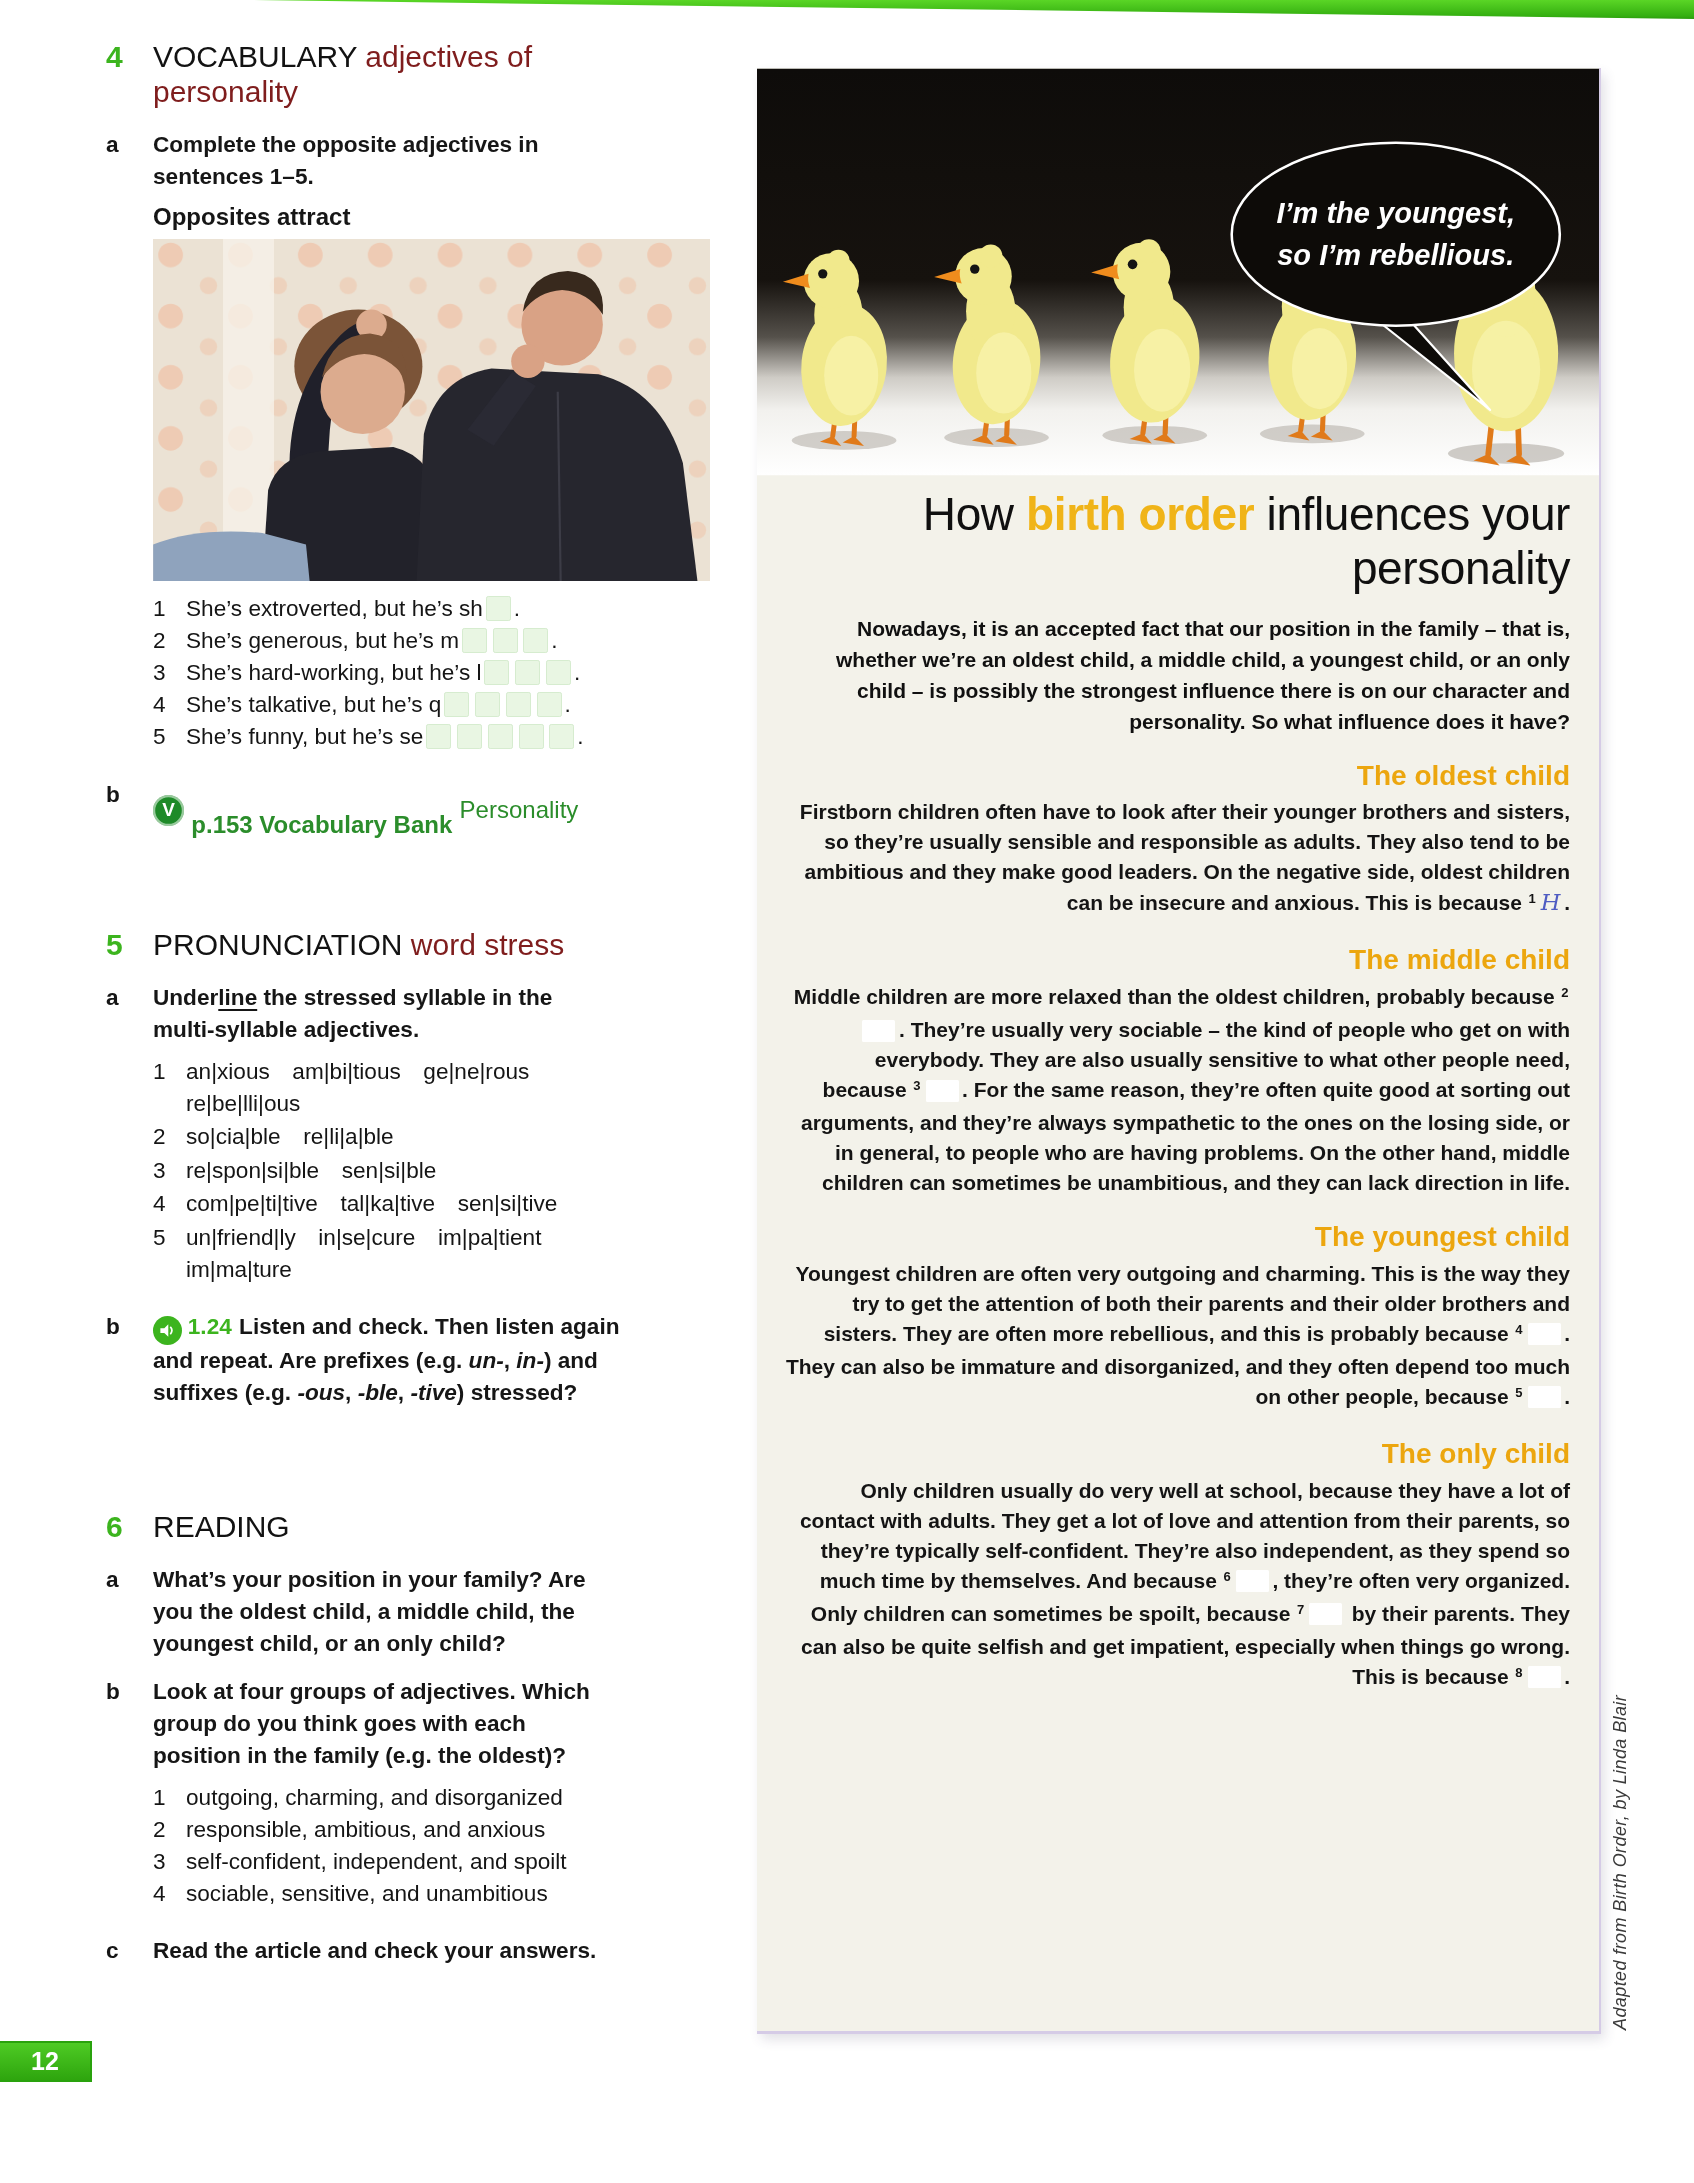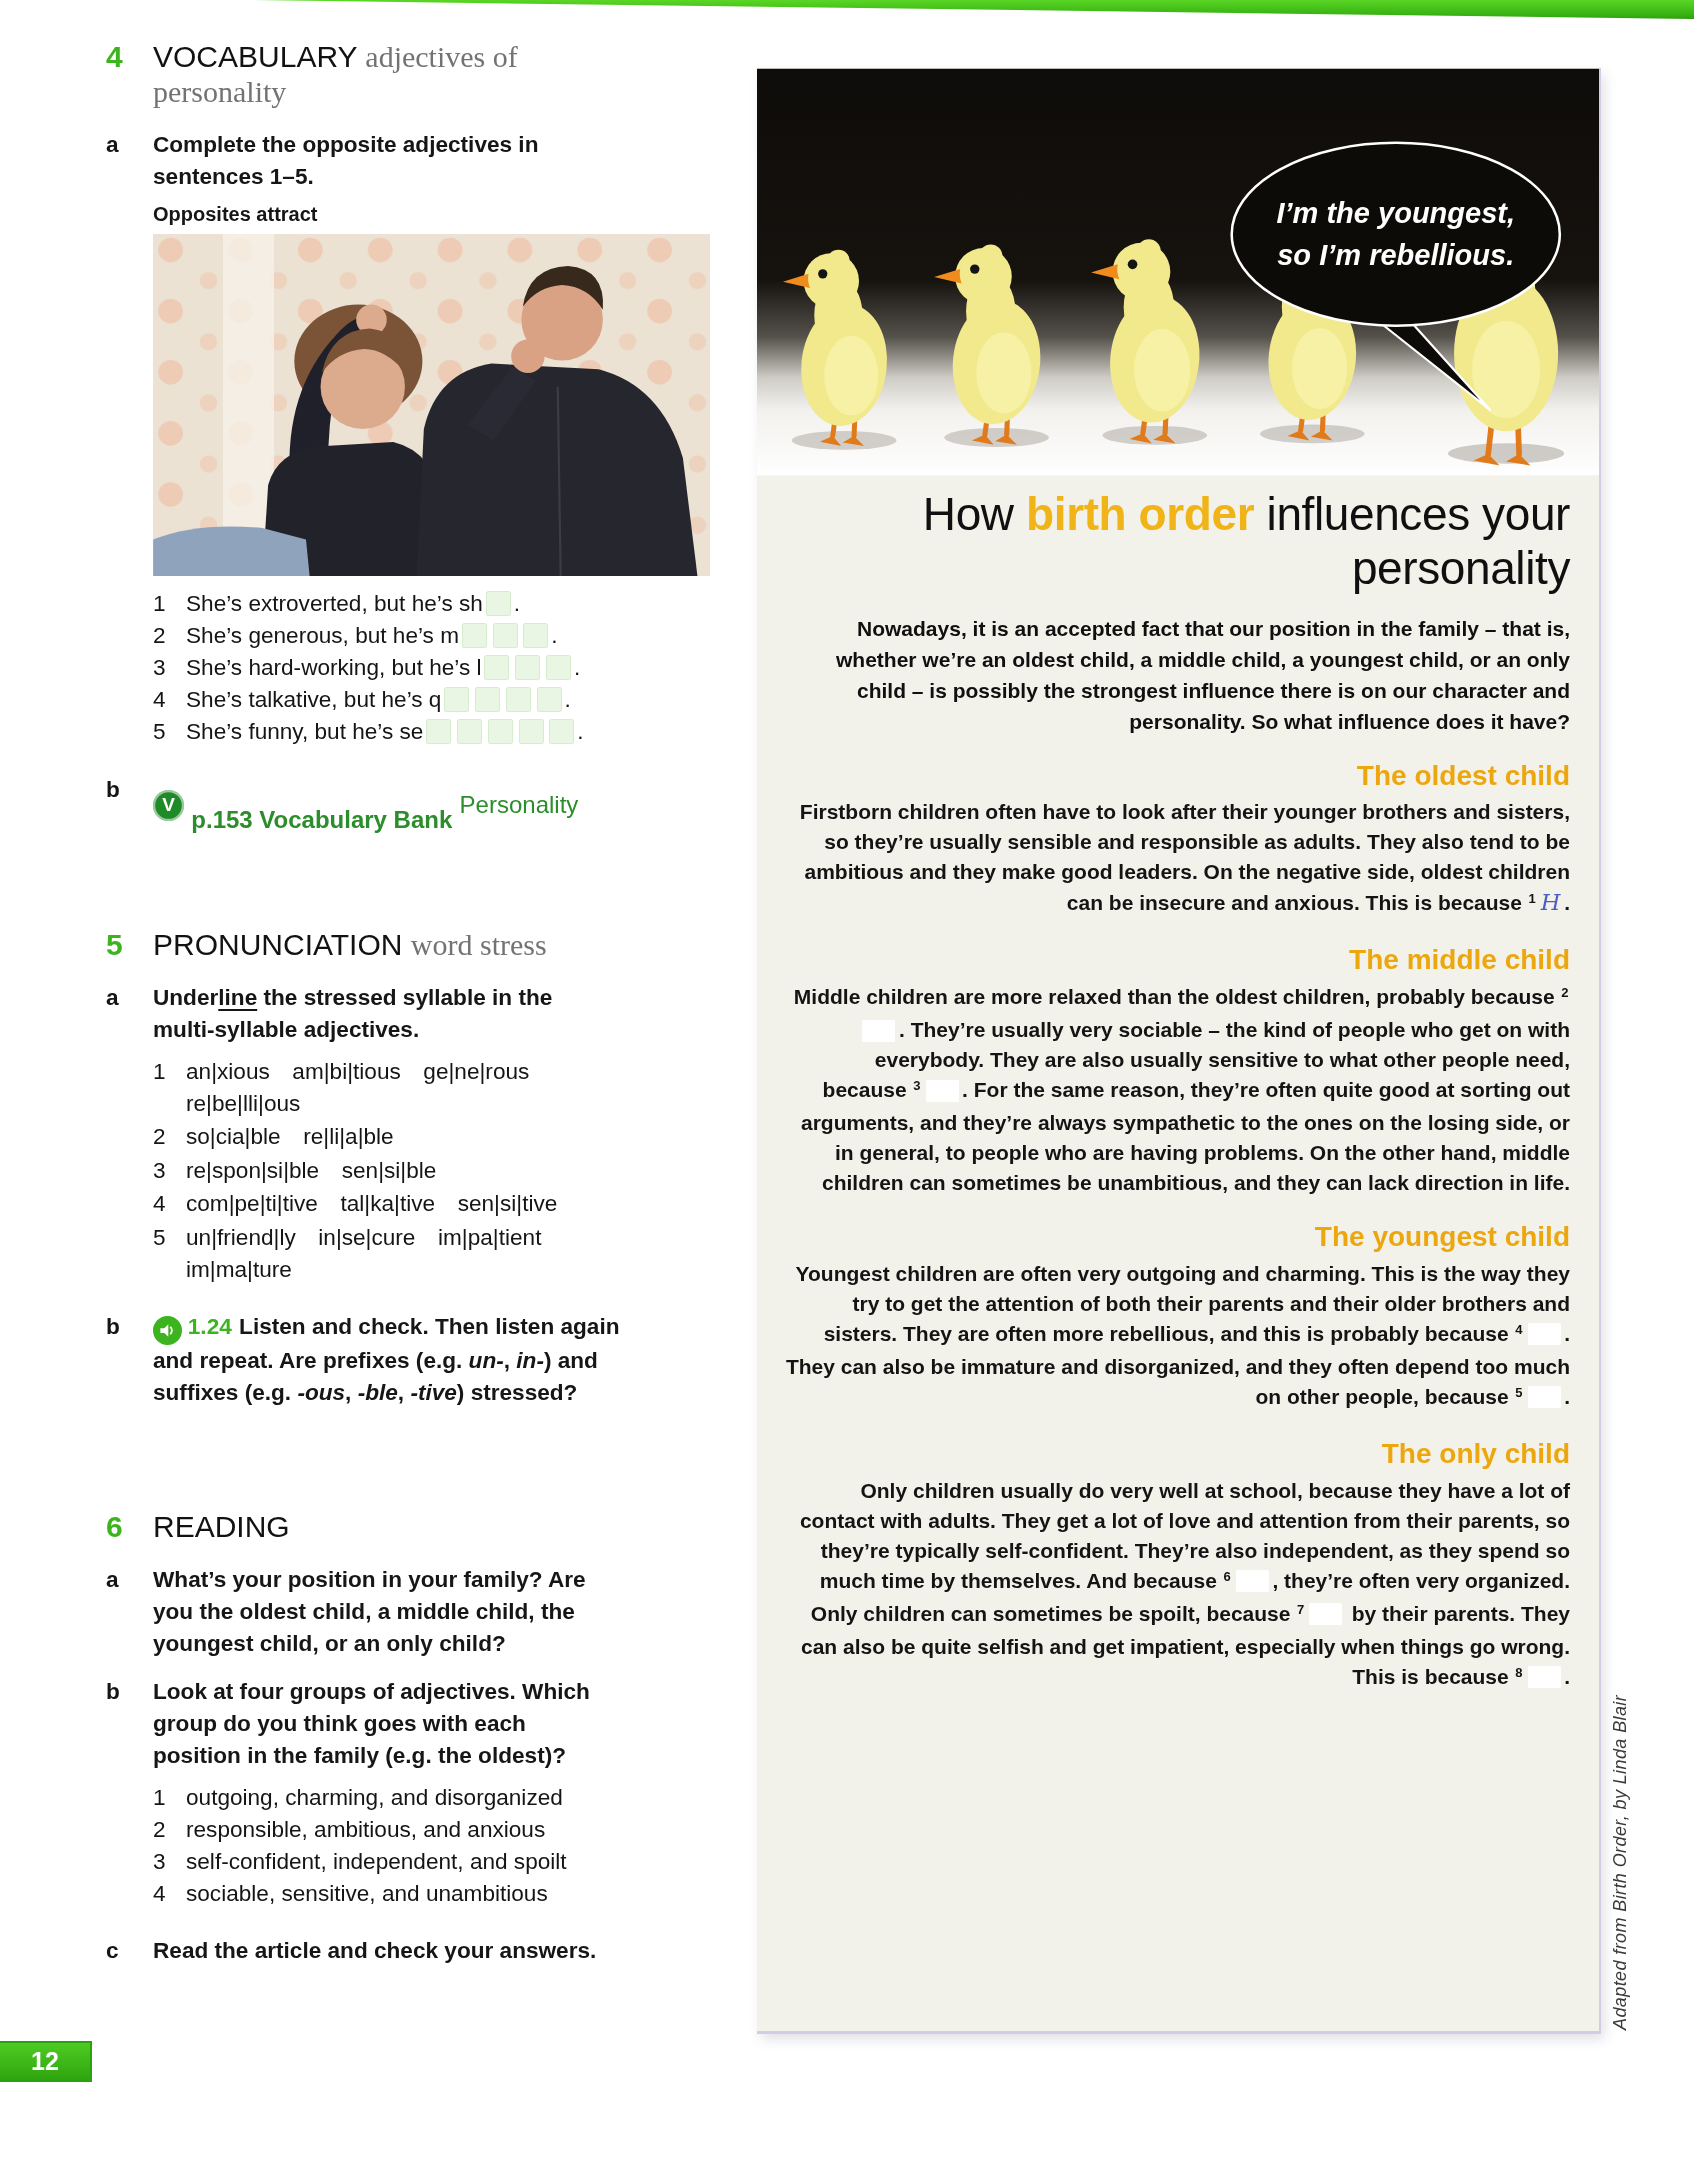--- a/index.html
+++ b/index.html
@@ -19,29 +19,29 @@
     clip-path:polygon(247px 0,1695px 0,1695px 19px);}
 
   
   .block{position:absolute;left:106px;width:659px;}
   .block4{top:40px;} .block5{top:928px;} .block6{top:1510px;}
 
   .h{display:flex;align-items:flex-start;margin-bottom:19px;}
   .hnum{width:47px;flex:none;font-size:30px;font-weight:700;color:var(--green);line-height:1.16;}
   .hbody{font-size:30px;line-height:1.16;}
   .htitle{font-weight:400;color:#121212;}
-  .hsub{font-weight:400;color:#737373;font-family:Liberation Serif, serif;}
+  .hsub{font-weight:400;color:#7f1d1d;}
 
   .ex{position:relative;padding-left:47px;margin-bottom:10.2px;}
   .exlab{position:absolute;left:0;top:0;font-weight:700;font-size:22.6px;line-height:32px;}
   .excontent{max-width:466px;font-size:22.6px;line-height:32px;}
   .instr{font-weight:700;color:#161616;}
   .w600{max-width:437px;} .w700{max-width:509px;}
 
-  .caption{margin:10.2px 0 8.7px 47px;font-size:20px;}
+  .caption{margin:10.2px 0 8.7px 47px;font-size:24px;}
   svg.couple{display:block;margin-left:47px;width:557px;height:342px;background:#ebe2d4;}
 
   .sents{margin:11.6px 0 0 47px;}
   .lrow{display:flex;font-size:22.6px;line-height:32px;}
   .lnum{width:33px;flex:none;}
   .ltext{white-space:pre-line;}
   .box{display:inline-block;width:25px;height:25px;background:var(--box-green);
        border:1.5px solid var(--box-border);border-radius:2.2px;margin:0 2.9px;vertical-align:-5.1px;}
 
   .vb{margin-top:26px;}

